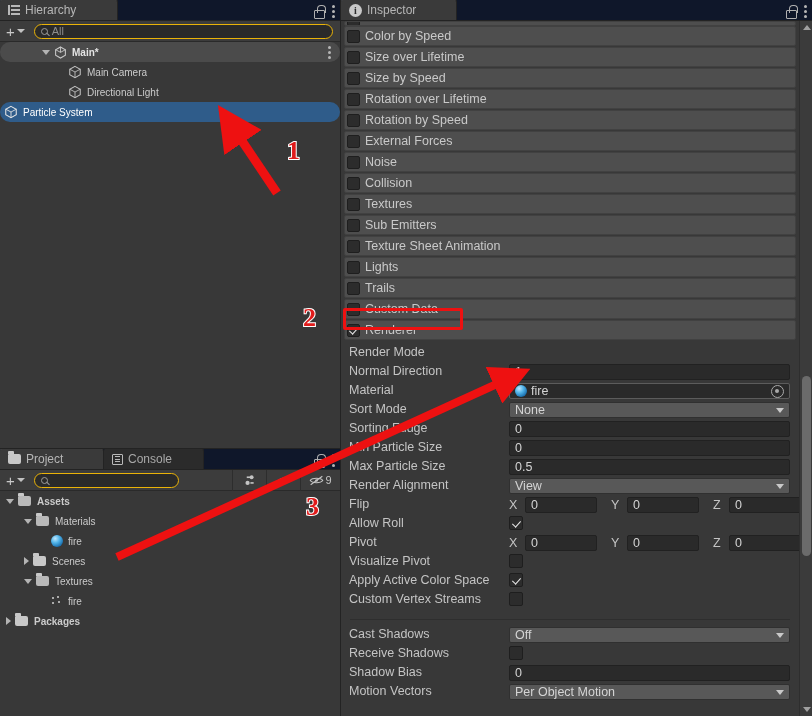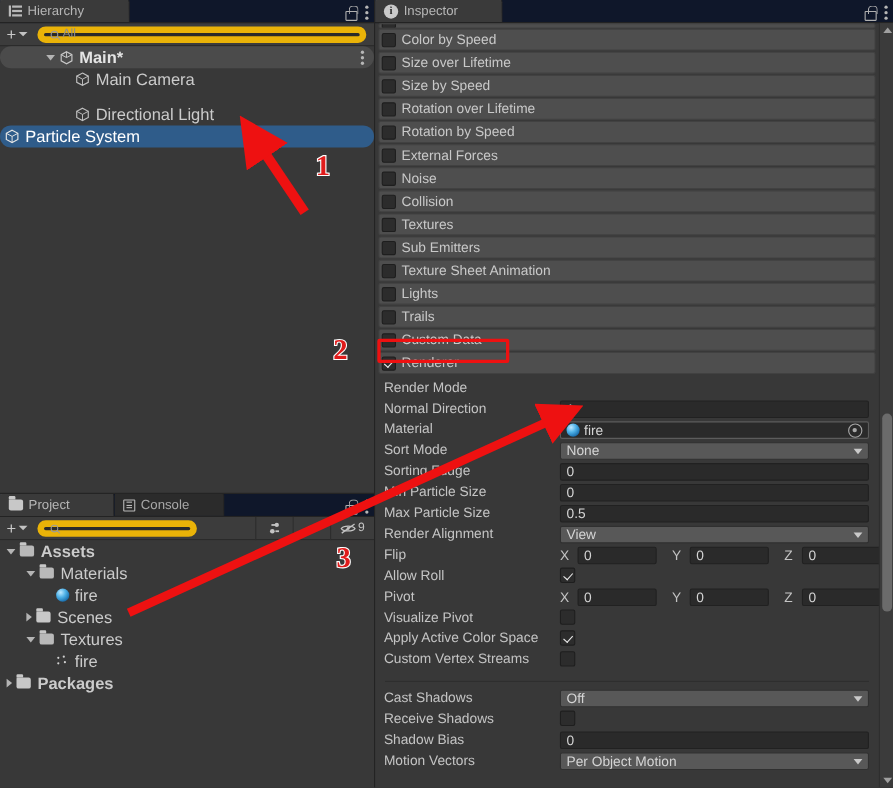--- a/index.html
+++ b/index.html
@@ -113,34 +113,34 @@
     display: flex; align-items: center; gap: 2px; padding: 0 3px;
     color: #c9c9c9; font-size: 15px; line-height: 1;
   }
   .caret-dn {
     width: 0; height: 0; border-left: 4px solid transparent;
     border-right: 4px solid transparent; border-top: 4px solid #c2c2c2;
   }
   .search-box {
     flex: 1; height: 15px; background: #2a2a2a; border-radius: 8px;
     display: flex; align-items: center; padding: 0 6px; gap: 4px;
-    border: 6px solid #eab308; margin: 0 4px;
+    border: 1px solid #eab308; margin: 0 4px;
   }
   .search-ic {
     width: 7px; height: 7px; border: 1.3px solid #9a9a9a; border-radius: 50%;
     position: relative; flex: 0 0 auto;
   }
   .search-ic::after {
     content: ""; position: absolute; right: -3px; bottom: -2px;
     width: 4px; height: 1.3px; background: #9a9a9a; transform: rotate(45deg);
   }
   .search-txt { color: #8d8d8d; font-size: 11px; }
   .row {
     height: 20px; display: flex; align-items: center;
-    padding-left: 4px; font-size: 15px; color: #cbcbcb;
+    padding-left: 4px; font-size: 10px; color: #cbcbcb;
     position: relative; white-space: nowrap; border-radius: 10px;
   }
   .row.scene { background: #4b4b4b; color: #e4e4e4; font-weight: bold; }
   .row.selected { background: #2f5c8a; color: #ffffff; }
   .tri {
     width: 0; height: 0; margin-right: 4px; flex: 0 0 auto;
     border-left: 4.5px solid transparent; border-right: 4.5px solid transparent;
     border-top: 5px solid #b4b4b4;
   }
   .tri.right {
@@ -313,21 +313,21 @@
       <div class="row" style="padding-left:68px;">
         <span class="cube-ic">
           <svg width="14" height="14" viewBox="0 0 16 16">
               <path d="M8 1.6 14 4.8v6.4L8 14.4 2 11.2V4.8z" fill="none" stroke="#c0c0c0" stroke-width="1.2"></path>
               <path d="M2 4.8 8 8l6-3.2M8 8v6.4" stroke="#c0c0c0" stroke-width="1" fill="none"></path>
             </svg>
         </span>
         <span>Main Camera</span>
       </div>
 
-      <div class="row" style="padding-left:68px;margin-top:12px;">
+      <div class="row" style="padding-left:68px;">
         <span class="cube-ic">
           <svg width="14" height="14" viewBox="0 0 16 16">
               <path d="M8 1.6 14 4.8v6.4L8 14.4 2 11.2V4.8z" fill="none" stroke="#c0c0c0" stroke-width="1.2"></path>
               <path d="M2 4.8 8 8l6-3.2M8 8v6.4" stroke="#c0c0c0" stroke-width="1" fill="none"></path>
             </svg>
         </span>
         <span>Directional Light</span>
       </div>
 
       <div class="row selected" style="">

